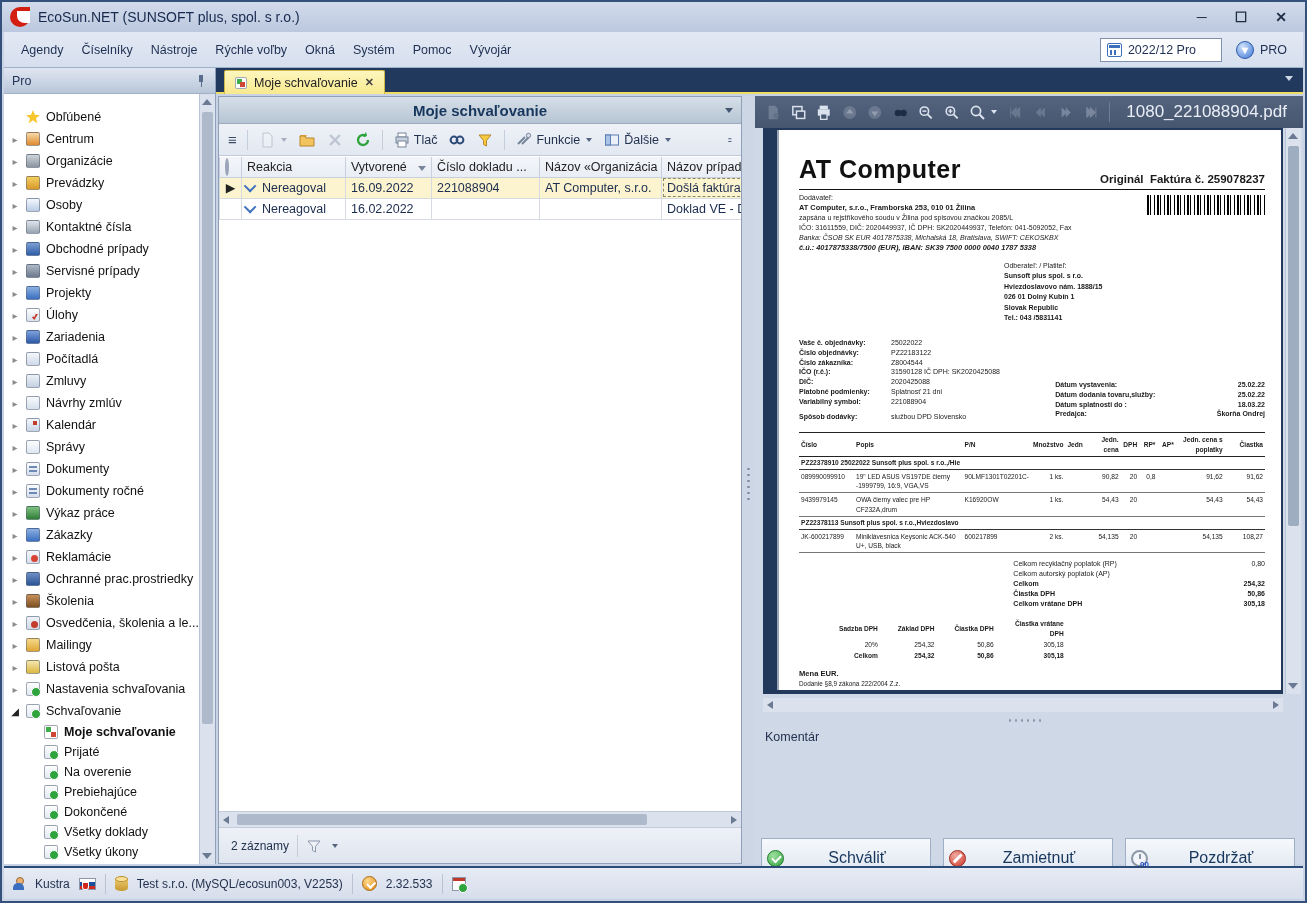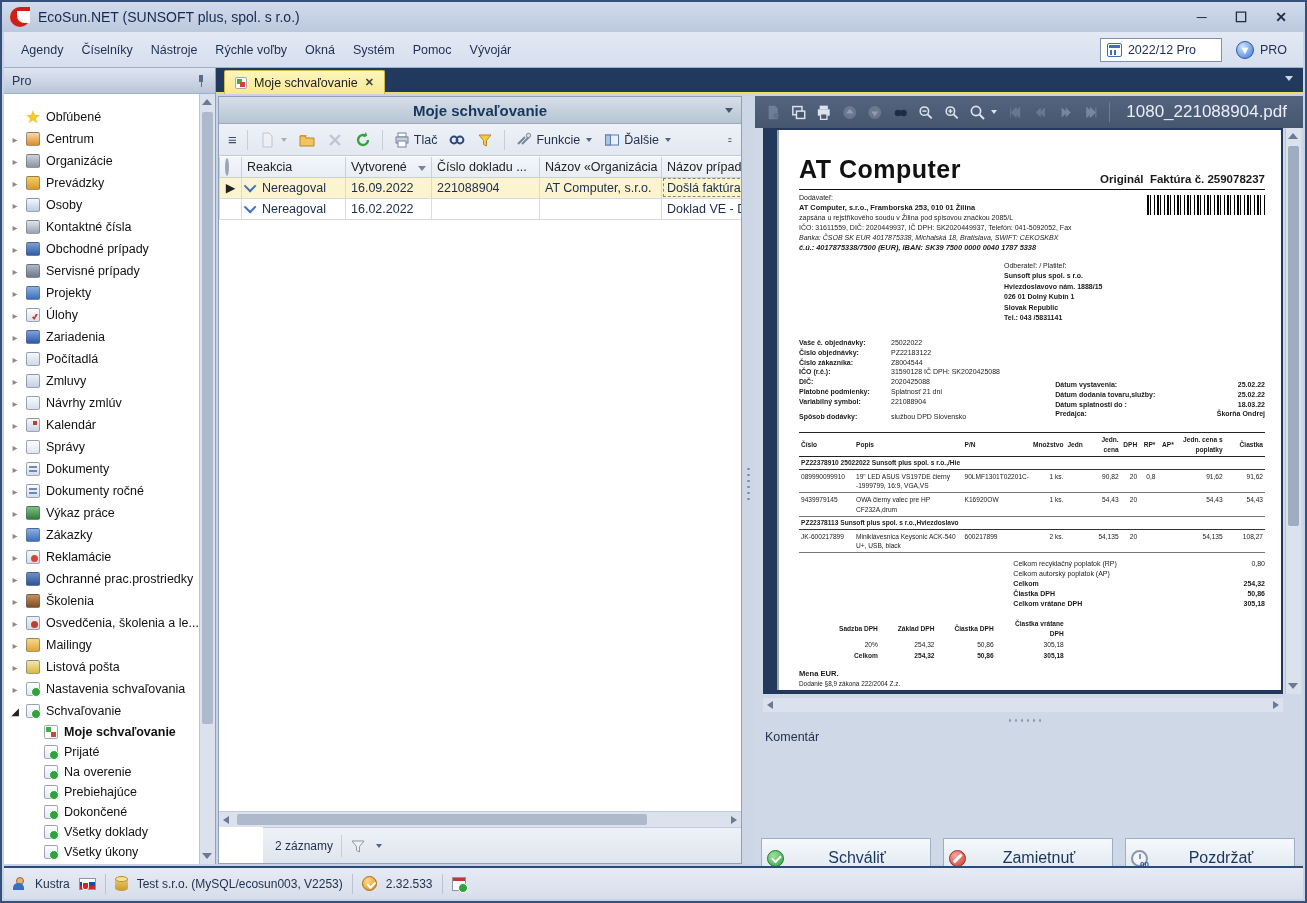--- a/index.html
+++ b/index.html
@@ -101,21 +101,21 @@
   .rowmark { color:#222; font-size:10px; text-align:center; }
   .chev { display:inline-block; width:9px; height:9px; border-left:2.5px solid #3f6fbf; border-bottom:2.5px solid #3f6fbf; transform:rotate(-45deg) translateY(-2px); margin-right:6px; }
   .sortv { float:right; margin-top:6px; width:0; height:0; border-left:4px solid transparent; border-right:4px solid transparent; border-top:5px solid #77849a; }
   .gearh { width:10px; height:10px; border-radius:50%; border:2px solid #9aa6b8; margin:auto; position:relative; }
   .hscroll { position:absolute; left:0; right:0; bottom:36px; height:16px; background:#dbe2ee; border-top:1px solid #c2cbd9; }
   .hthumb { position:absolute; left:18px; top:2px; height:11px; width:410px; background:#aeb9cb; border-radius:2px; }
   .harrow { position:absolute; top:4px; width:0; height:0; border-top:4.5px solid transparent; border-bottom:4.5px solid transparent; }
   .harrow.l { left:4px; border-right:6px solid #6b7a92; }
   .harrow.r { right:4px; border-left:6px solid #6b7a92; }
   .grid-foot { position:absolute; left:0; right:0; bottom:0; height:36px; background:linear-gradient(#eef1f7,#dfe5ef);
-    border-top:1px solid #c2cbd9; display:flex; align-items:center; gap:8px; padding:4px 12px; color:#23324f;margin-left:44px; }
+    border-top:1px solid #c2cbd9; display:flex; align-items:center; gap:8px; padding:4px 12px; color:#23324f; }
   .vsep { width:1px; height:22px; background:#c4cdda; }
 
   
   .vsplit { position:absolute; left:740px; top:94px; width:13px; bottom:37px; background:#cdd6e5; }
   .grip-v { position:absolute; left:4px; top:370px; width:5px; height:34px;
     background:radial-gradient(circle,#7d8ba1 1px,transparent 1.4px); background-size:5px 6px; }
 
   
   .right { position:absolute; left:753px; right:2px; top:94px; bottom:37px; background:#cfd8e7; }
   .pdfbar { height:32px; background:linear-gradient(#55647e,#47566f); display:flex; align-items:center; gap:10px; padding:0 10px; }

